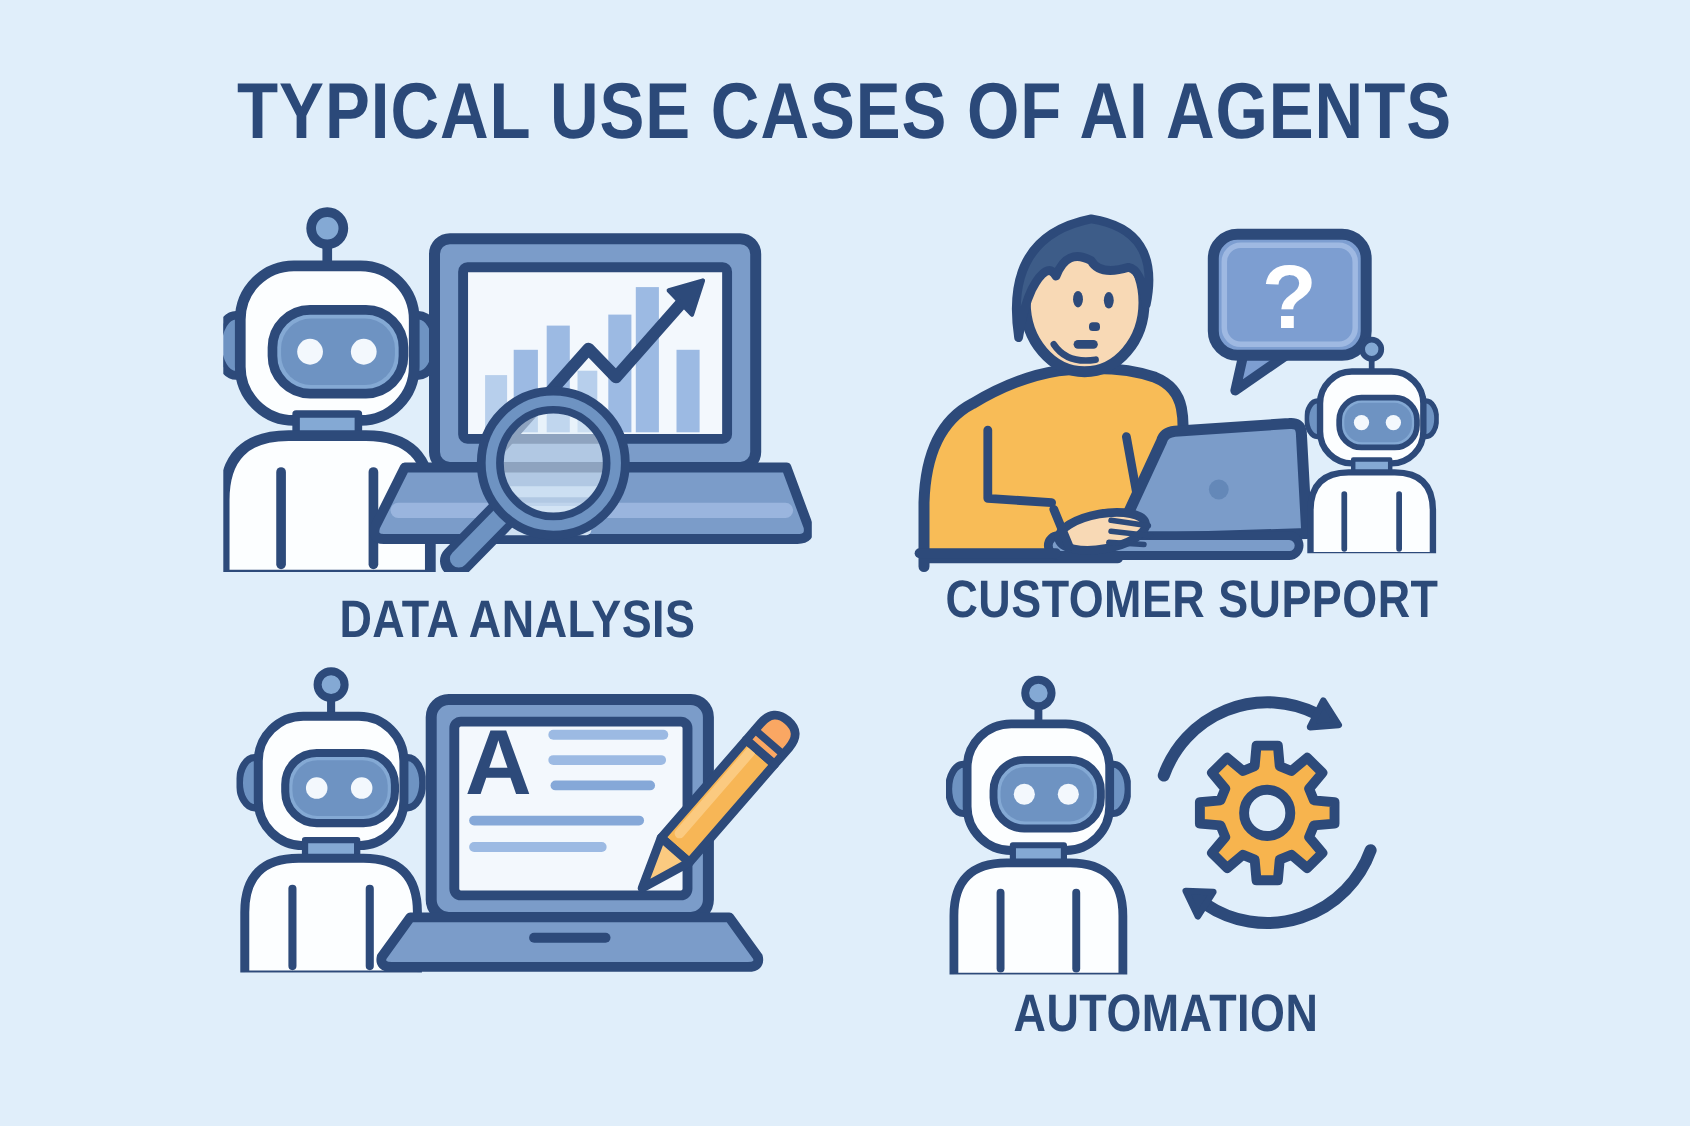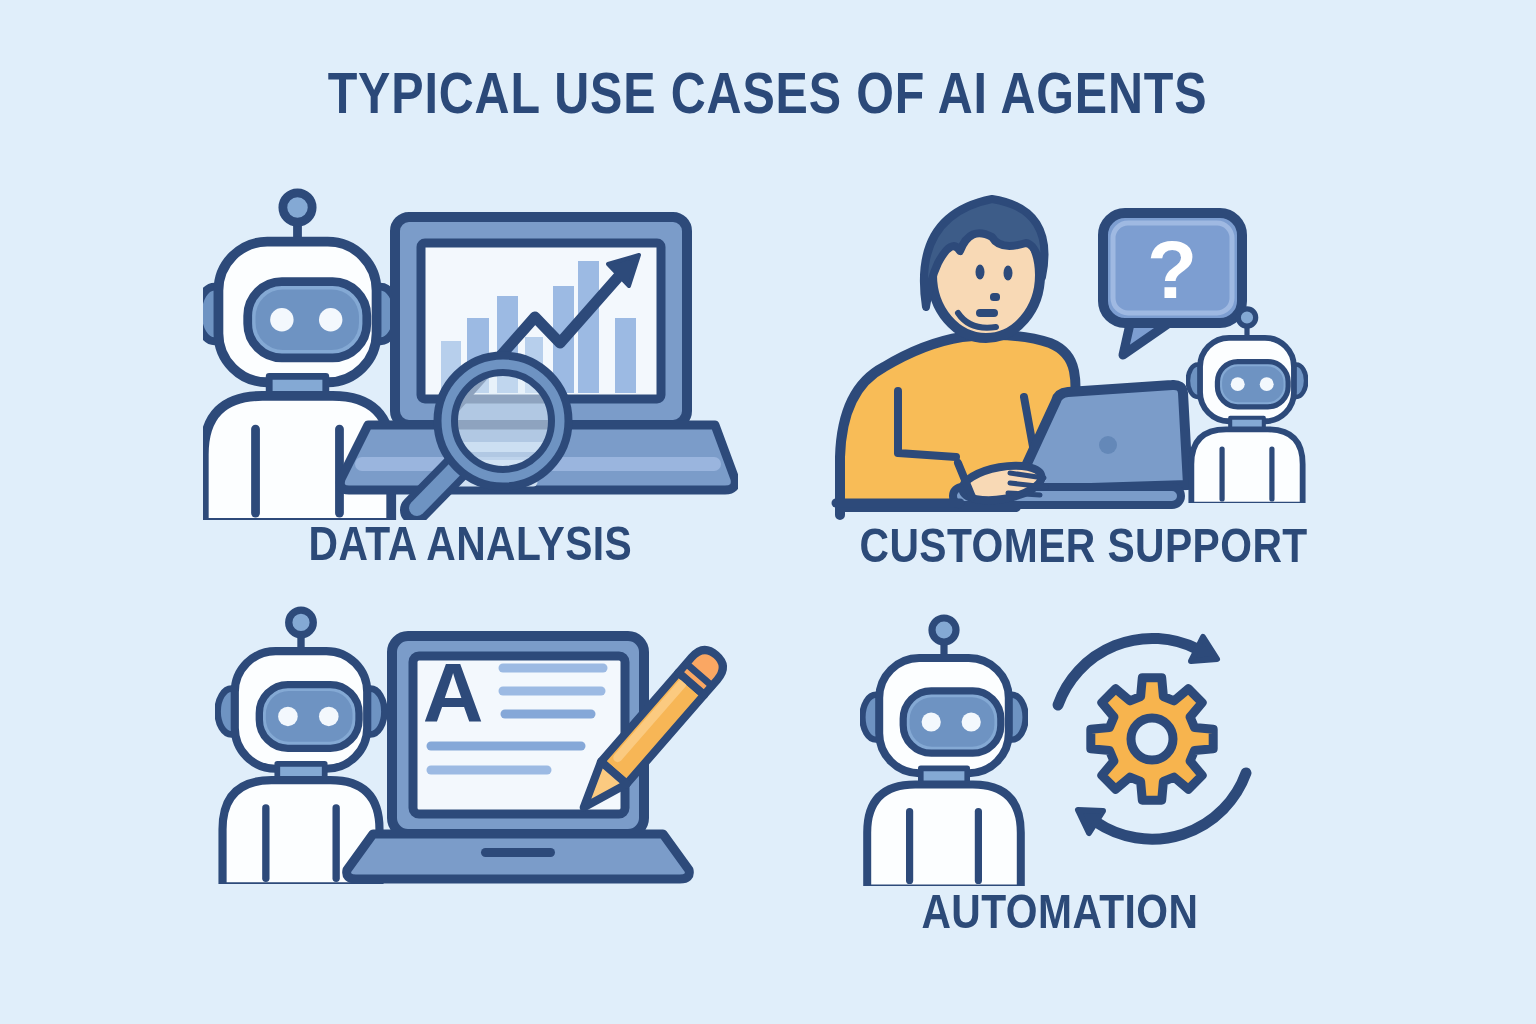--- a/index.html
+++ b/index.html
@@ -1,32 +1,32 @@
 <!DOCTYPE html>
 <html><head>
 <meta charset="utf-8">
 <style>
   html,body{margin:0;padding:0;}
   body{width:1536px;height:1024px;overflow:hidden;font-family:"Liberation Sans",sans-serif;}
   .canvas{position:relative;width:1536px;height:1024px;background:#e0eefa;}
   .title{position:absolute;top:64px;left:0;width:100%;text-align:center;margin:0;
-         font-size:57px;font-weight:700;color:#2b4979;line-height:1.05;letter-spacing:1px;}
+         font-size:72px;font-weight:700;color:#2b4979;line-height:1.05;letter-spacing:1px;}
   .condense{display:inline-block;transform:scaleX(.85);transform-origin:center;white-space:nowrap;}
   figure.quad{position:absolute;margin:0;}
   figure.quad svg{position:absolute;top:0;left:0;}
   figcaption{position:absolute;left:0;width:100%;text-align:center;
              font-size:48px;font-weight:700;color:#2c4a78;line-height:1;letter-spacing:.5px;}
   .q1{left:203px;top:185px;width:535px;height:400px;}
-  .q1 figcaption{top:335px;}
+  .q1 figcaption{top:355px;}
   .q2{left:820px;top:185px;width:524px;height:400px;}
   .q2 figcaption{top:337px;text-align:center;}
   .q3{left:195px;top:598px;width:540px;height:380px;}
   .q3 figcaption{top:300px;}
   .q4{left:835px;top:600px;width:450px;height:380px;}
-  .q4 figcaption{top:288px;}
+  .q4 figcaption{top:298px;}
 </style>
 </head>
 <body>
 
 <div class="canvas">
 
   <svg width="0" height="0" style="position:absolute" aria-hidden="true">
     <defs>
       <symbol id="robot" viewBox="0 0 210 345">
         <g stroke="#2d4a7a" stroke-linecap="round" stroke-linejoin="round" fill="none">

